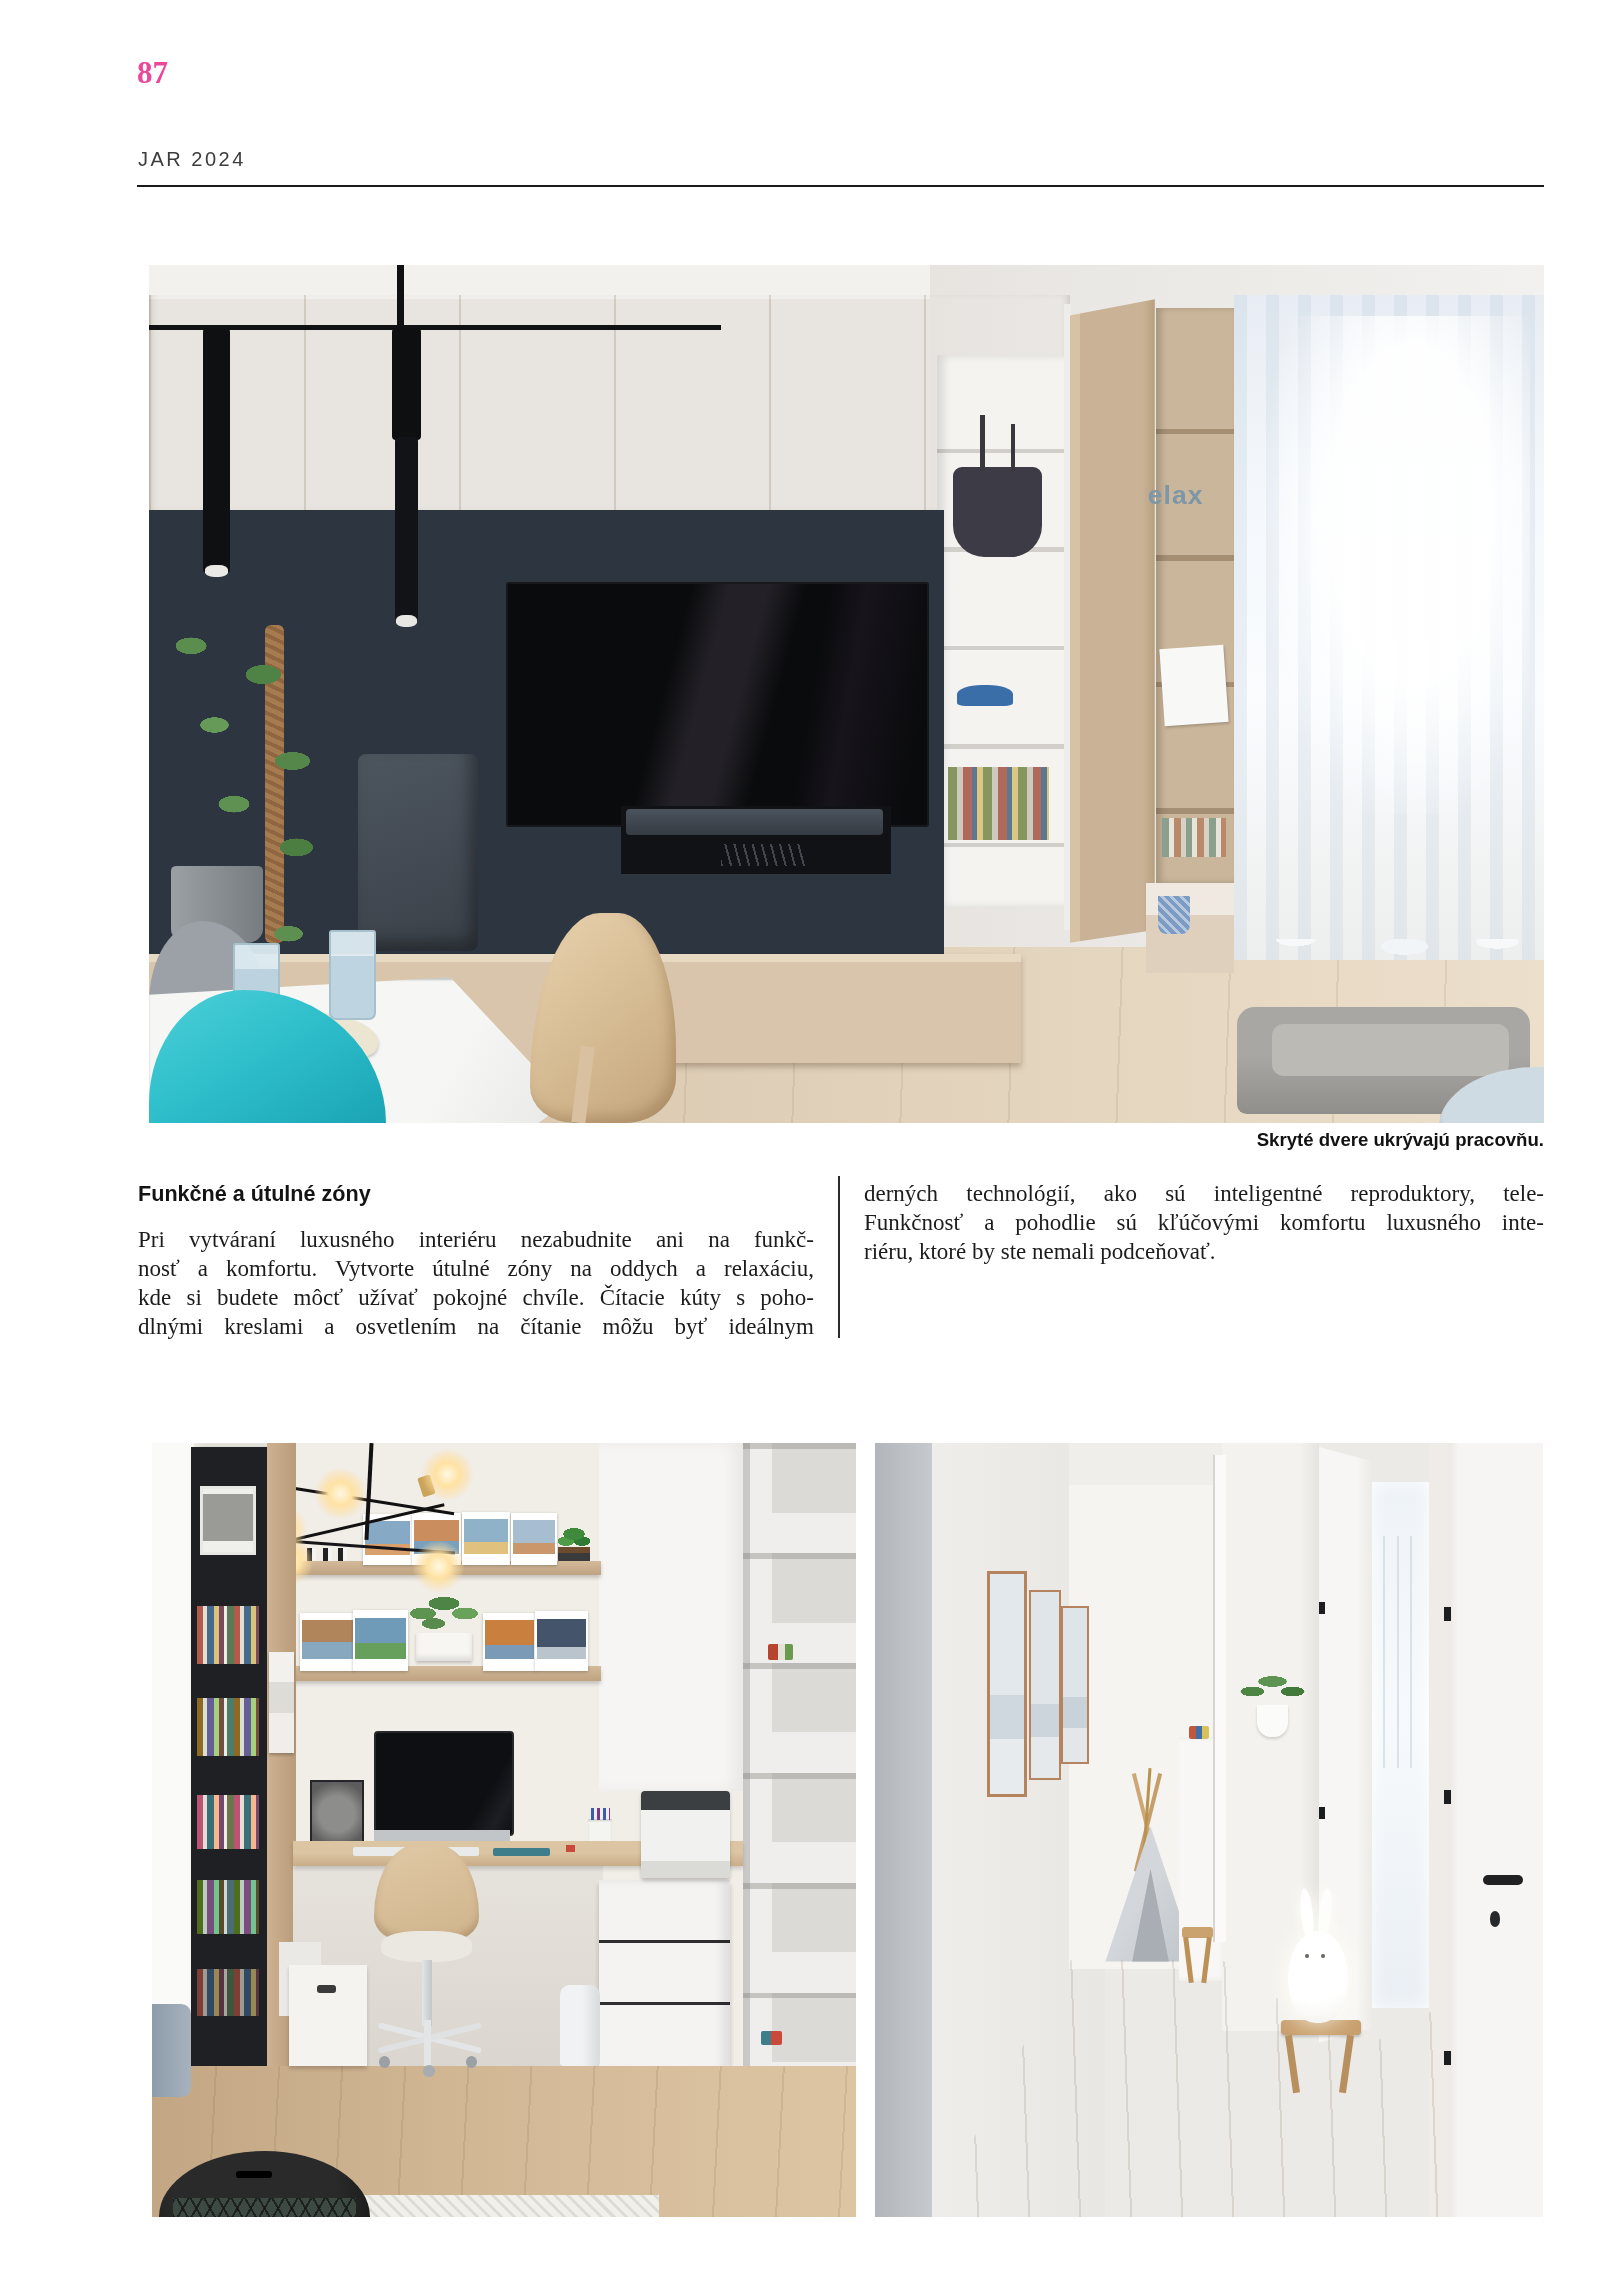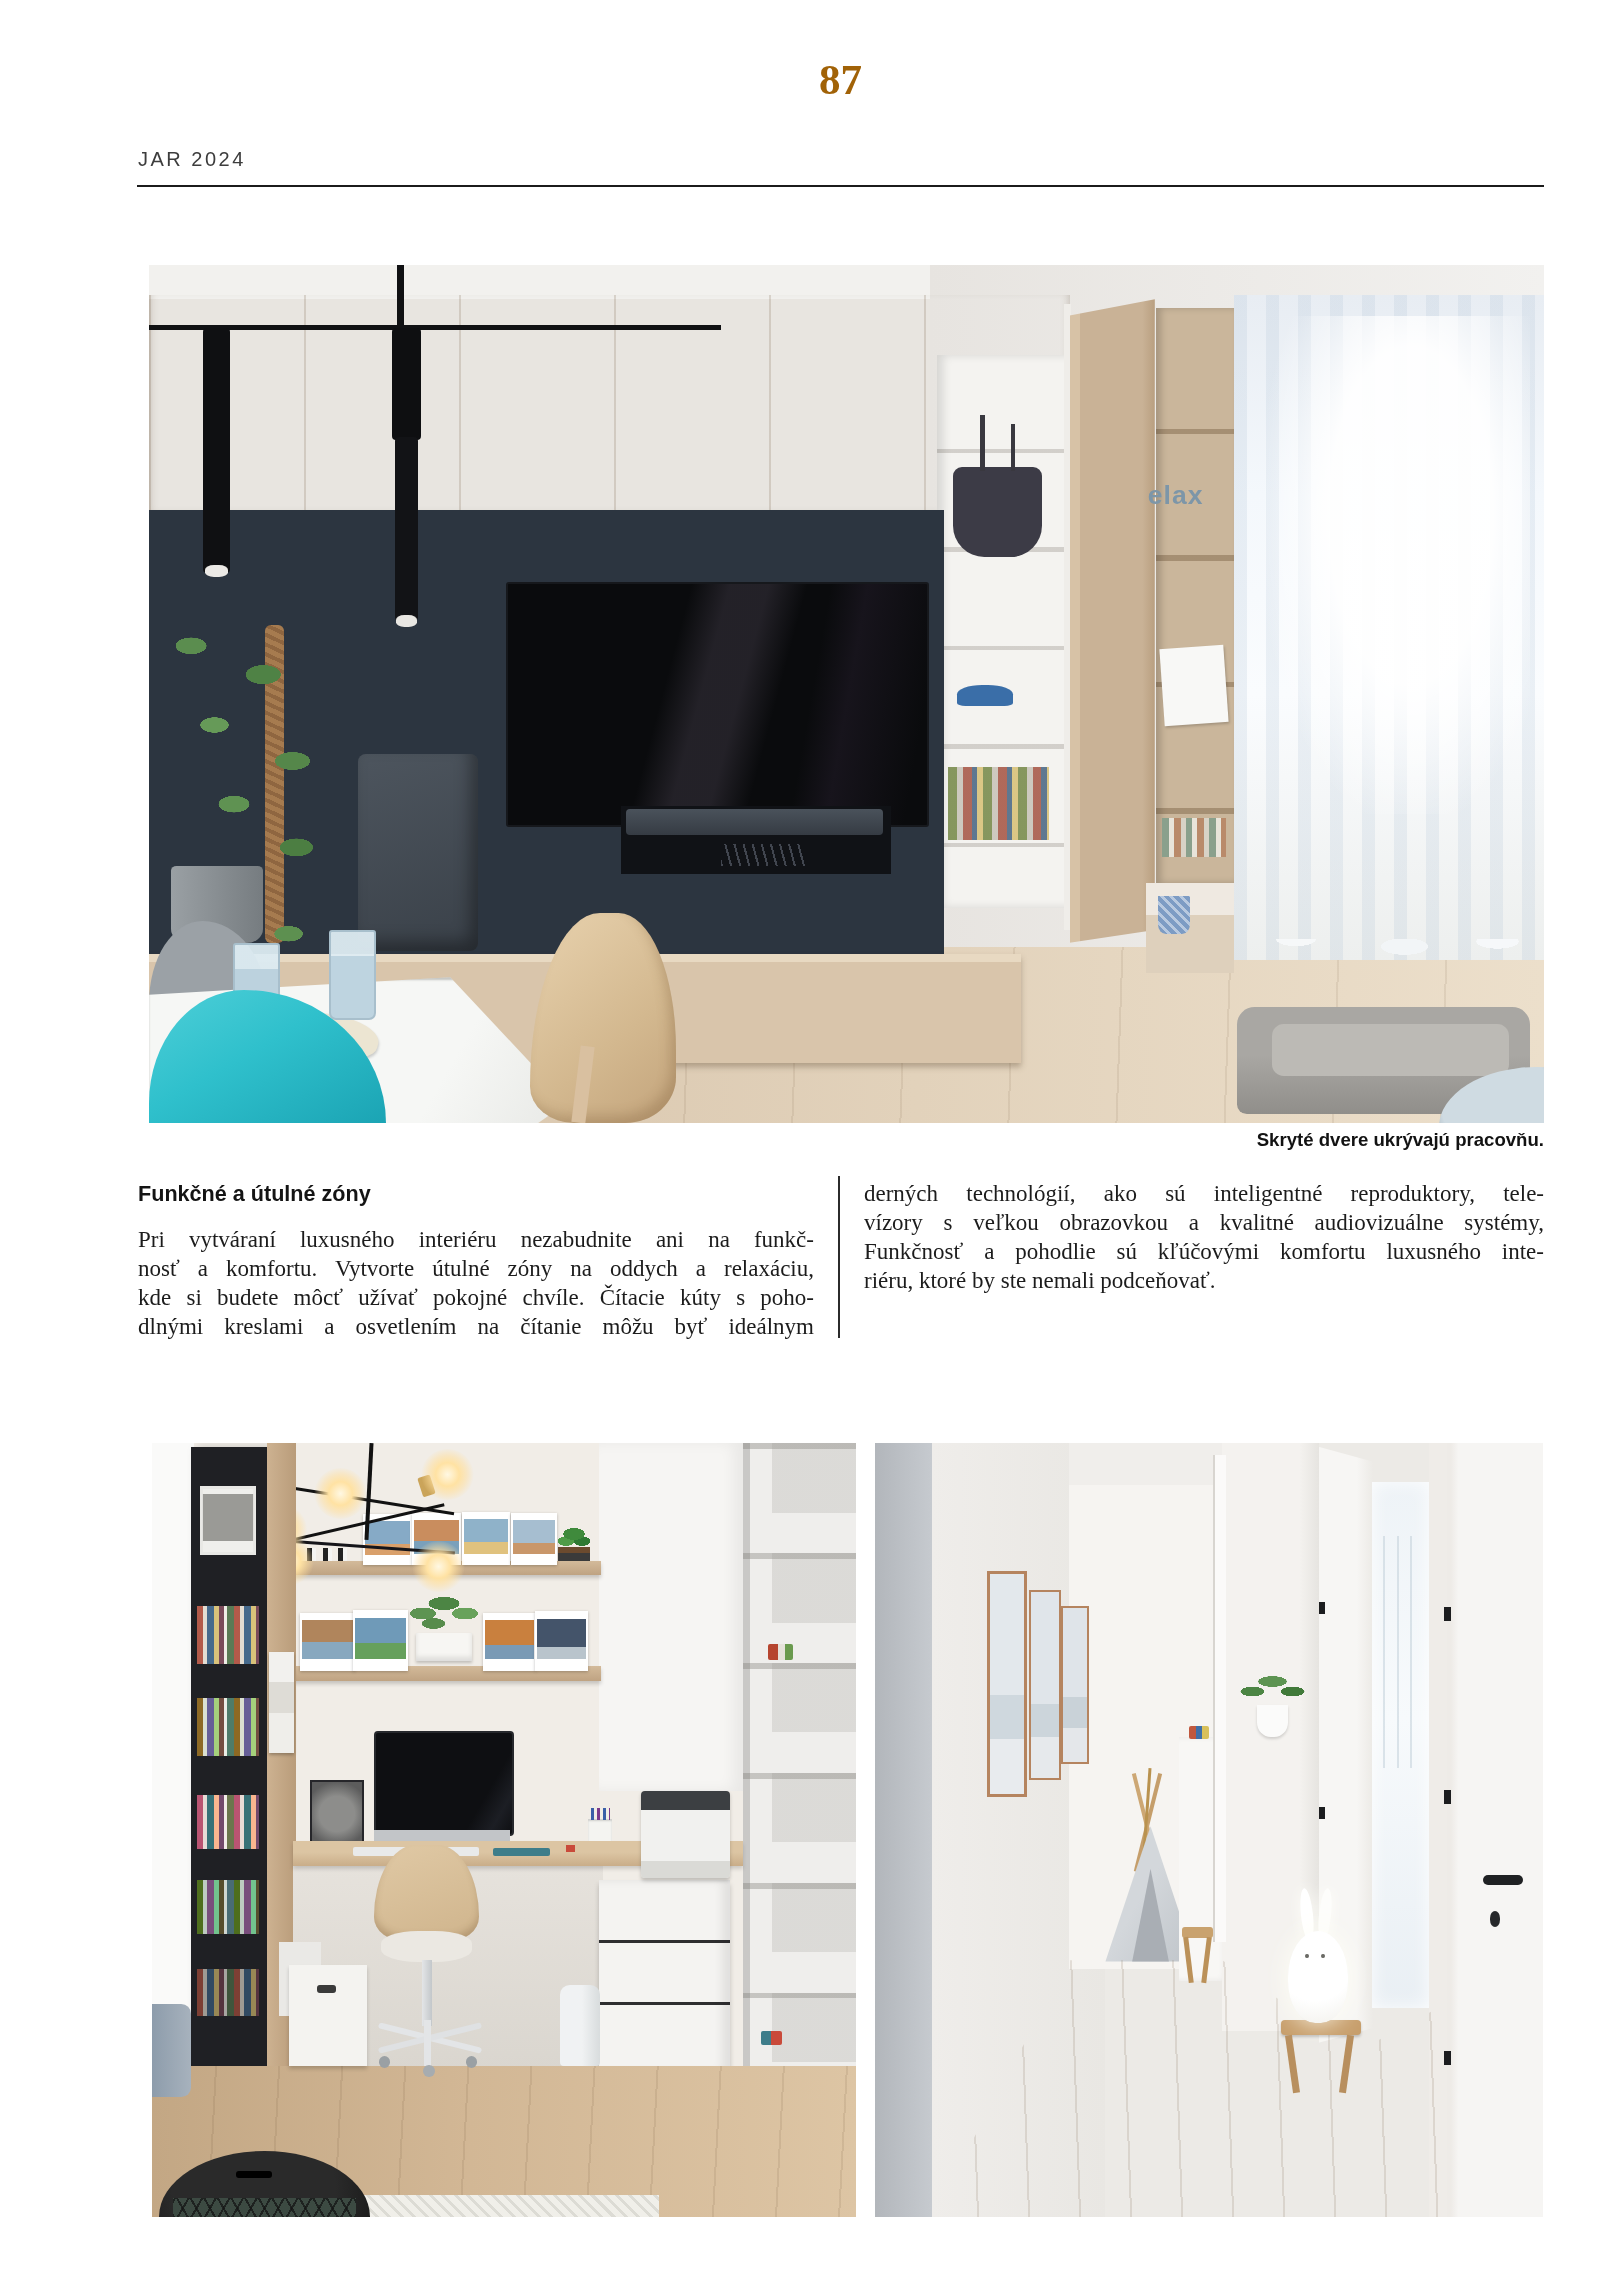--- a/index.html
+++ b/index.html
@@ -1,22 +1,22 @@
 <!DOCTYPE html>
 <html><head>
 <meta charset="utf-8">
 <style>
   html,body{margin:0;padding:0;background:#ffffff;}
   .page{position:relative;width:1621px;height:2293px;background:#ffffff;overflow:hidden;
         font-family:"Liberation Sans",sans-serif;}
   .abs{position:absolute;}
 
   
-  .pagenum{position:absolute;left:137px;top:55px;width:1407px;text-align:center;
-           font-family:"Liberation Serif",serif;font-weight:bold;font-size:43px;color:#a16207;}
+  .pagenum{position:absolute;left:137px;top:55px;width:1407px;
+           font-family:"Liberation Serif",serif;font-weight:bold;font-size:31px;color:#ec4899;}
   .edition{position:absolute;left:138px;top:148px;font-size:20px;letter-spacing:2.5px;color:#3d3d3d;}
   .rule{position:absolute;left:137px;top:185px;width:1407px;height:2px;background:#1b1b1b;}
 
   
   .photo{position:absolute;overflow:hidden;background:#e8e5e0;}
   .photo-top{left:149px;top:265px;width:1395px;height:858px;}
   .photo-office{left:152px;top:1443px;width:704px;height:774px;background:#f1ede7;}
   .photo-hall{left:875px;top:1443px;width:668px;height:774px;background:#eceae6;}
 
   
@@ -132,21 +132,20 @@
   <div class="headline">Funkčné a útulné zóny</div>
   <div class="colleft" id="col-left-lines">
       <div class="bodyline">Pri vytváraní luxusného interiéru nezabudnite ani na funkč-</div>
       <div class="bodyline">nosť a komfortu. Vytvorte útulné zóny na oddych a relaxáciu,</div>
       <div class="bodyline">kde si budete môcť užívať pokojné chvíle. Čítacie kúty s poho-</div>
       <div class="bodyline">dlnými kreslami a osvetlením na čítanie môžu byť ideálnym</div>
     </div>
   <div class="coldivider"></div>
   <div class="colright" id="col-right-lines">
       <div class="bodyline">derných technológií, ako sú inteligentné reproduktory, tele-</div>
-      <div class="bodyline">vízory s veľkou obrazovkou a kvalitné audiovizuálne systémy,</div>
       <div class="bodyline">Funkčnosť a pohodlie sú kľúčovými komfortu luxusného inte-</div>
       <div class="bodyline lastline">riéru, ktoré by ste nemali podceňovať.</div>
     </div>
 
   <div class="photo photo-office">
     <div class="abs" style="left:0;top:0;width:6%;height:100%;background:#fafaf9;"></div>
 
     <div class="abs" style="left:84%;top:0;width:16%;height:100%;background:#efeeec;
          background-image:repeating-linear-gradient(180deg,rgba(120,118,112,0.35) 0 5.9px,rgba(0,0,0,0) 5.9px 14.2%),linear-gradient(90deg,rgba(0,0,0,0.16) 0 6.9px,rgba(0,0,0,0) 6.9px);"></div>
     <div class="abs" style="left:88%;top:0;width:12%;height:100%;background:repeating-linear-gradient(180deg,rgba(150,148,142,0.22) 0 9%,rgba(0,0,0,0) 9% 14.2%);"></div>

